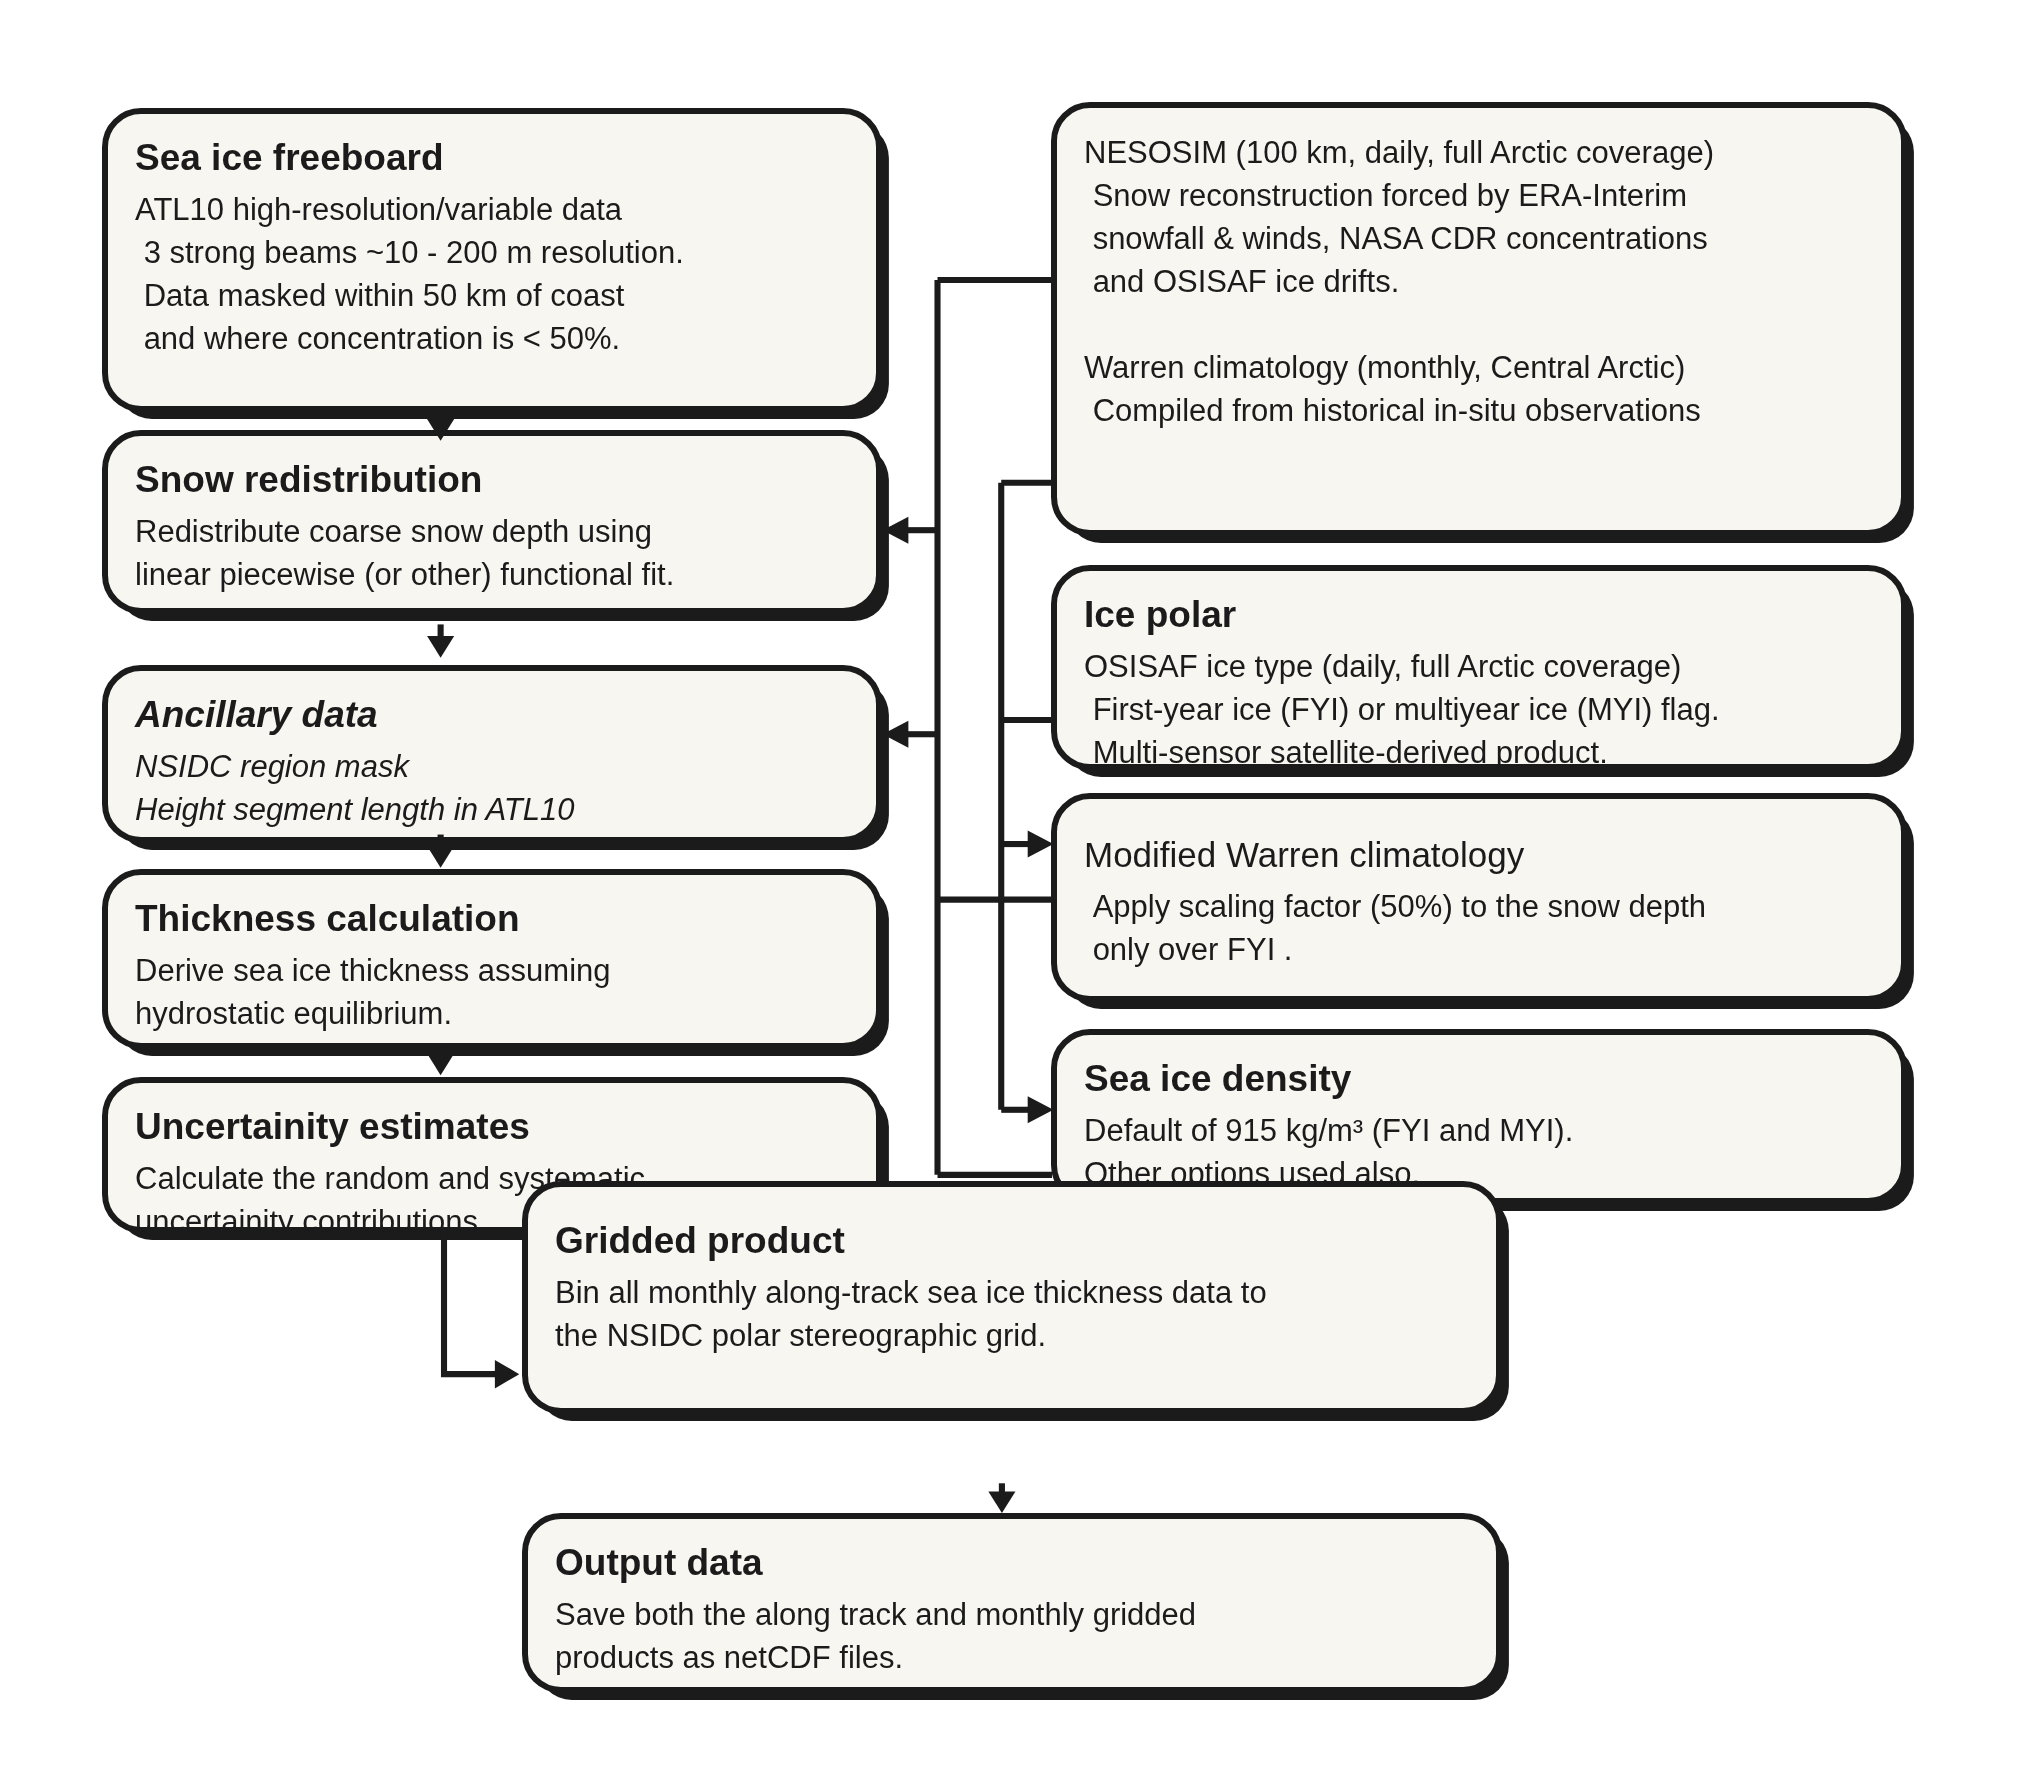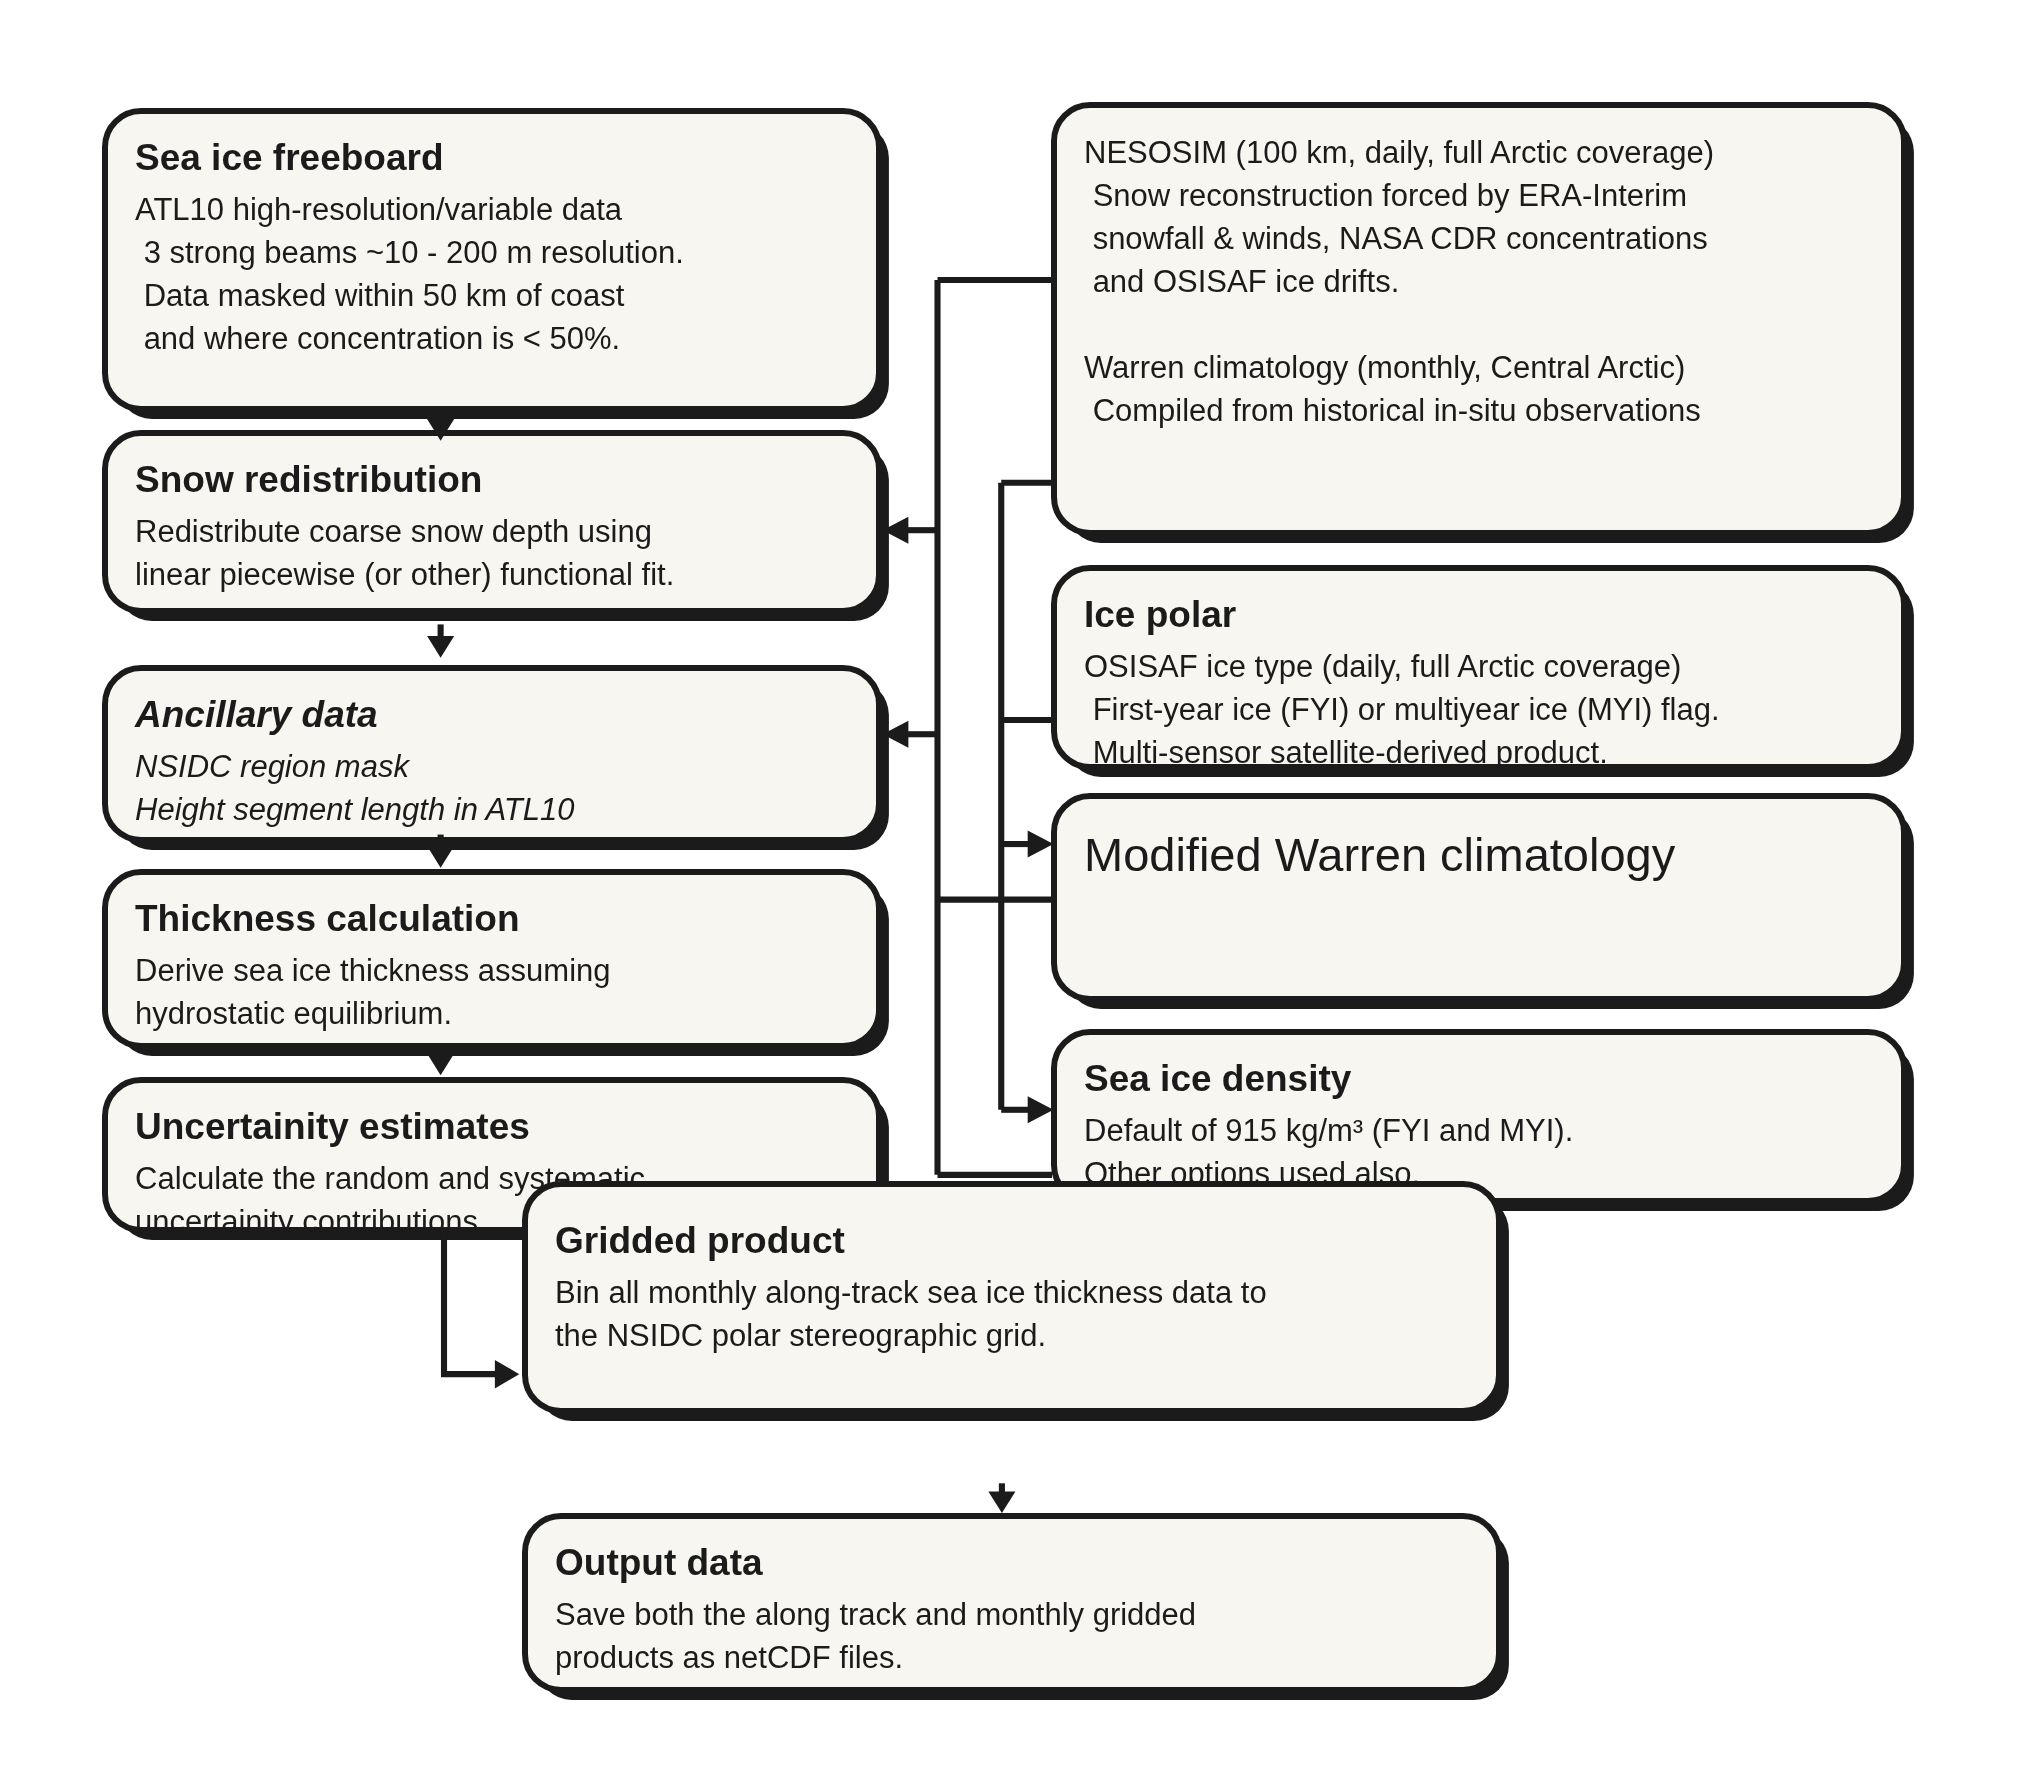--- a/index.html
+++ b/index.html
@@ -26,21 +26,21 @@
   }
   .box-title {
     font-size: 37px;
     font-weight: bold;
     line-height: 41px;
     margin-bottom: 9.5px;
     white-space: pre-wrap;
   }
   .box.regular-title .box-title {
     font-weight: normal;
-    font-size: 47px;
+    font-size: 35px;
   }
   .box-body {
     font-size: 31px;
     line-height: 43px;
     white-space: pre-wrap;
   }
   #connectors {
     position: absolute;
     left: 0; top: 0;
     width: 2035px;
@@ -103,20 +103,22 @@
 
   <div class="box" style="left:1051px; top:565px; width:856px; height:205px;">
     <div class="box-title">Ice polar</div>
     <div class="box-body">OSISAF ice type (daily, full Arctic coverage)
  First-year ice (FYI) or multiyear ice (MYI) flag.
  Multi-sensor satellite-derived product.</div>
   </div>
 
   <div class="box regular-title" style="left:1051px; top:793px; width:856px; height:209px; padding-top:35px;">
     <div class="box-title">Modified Warren climatology</div>
+    <div class="box-body"> Apply scaling factor (50%) to the snow depth
+ only over FYI .</div>
   </div>
 
   <div class="box" style="left:1051px; top:1029px; width:856px; height:175px;">
     <div class="box-title">Sea ice density</div>
     <div class="box-body">Default of 915 kg/m³ (FYI and MYI).
 Other options used also.</div>
   </div>
 
   <div class="box" style="left:522px; top:1181px; width:980px; height:233px; padding-top:33px;">
     <div class="box-title">Gridded product</div>

